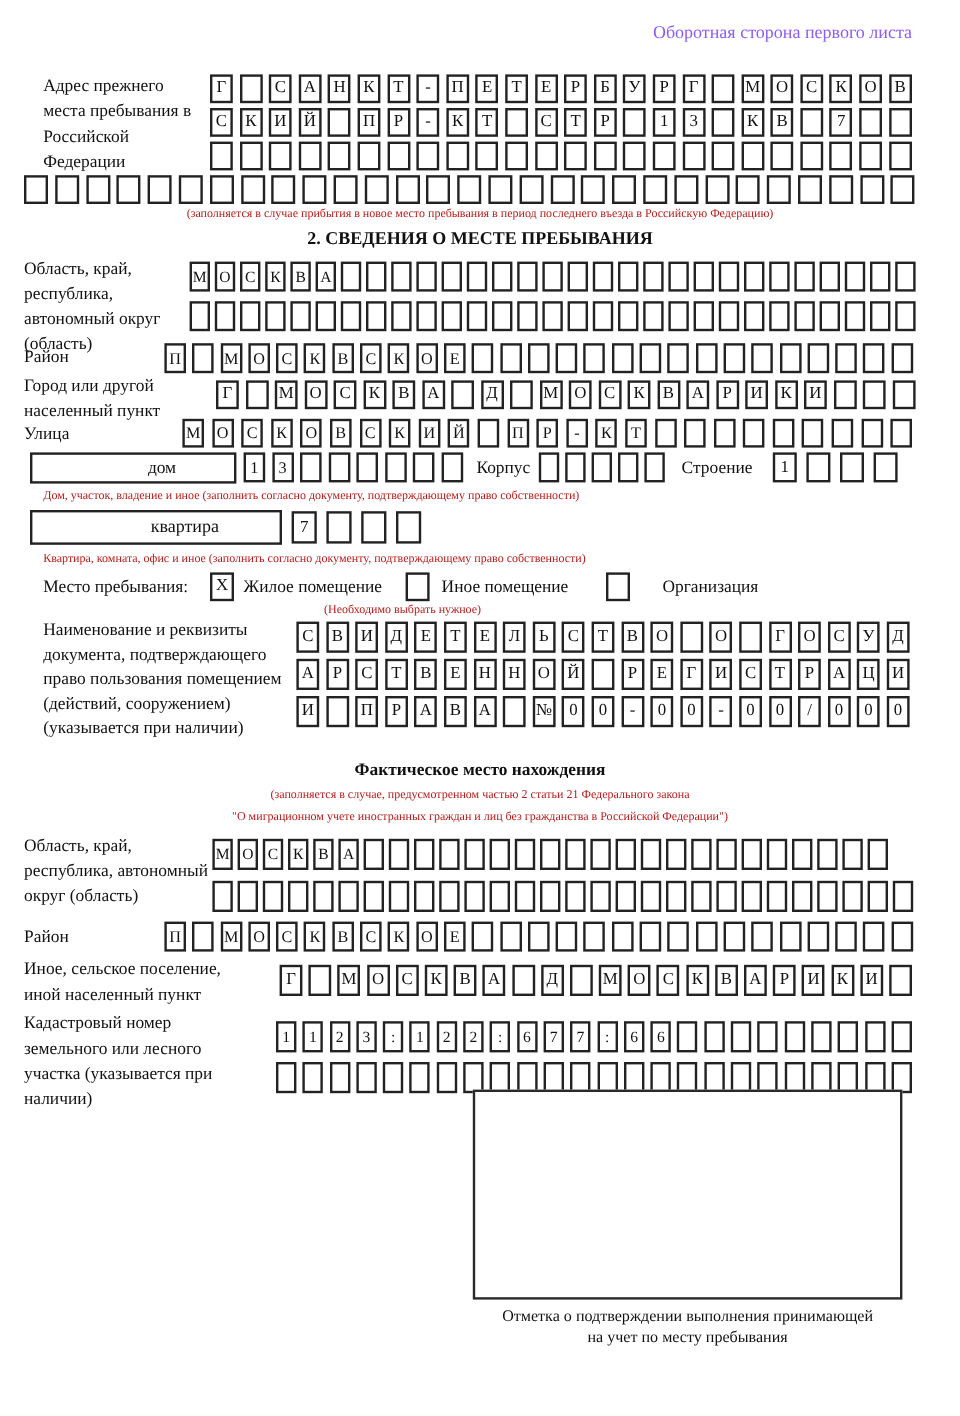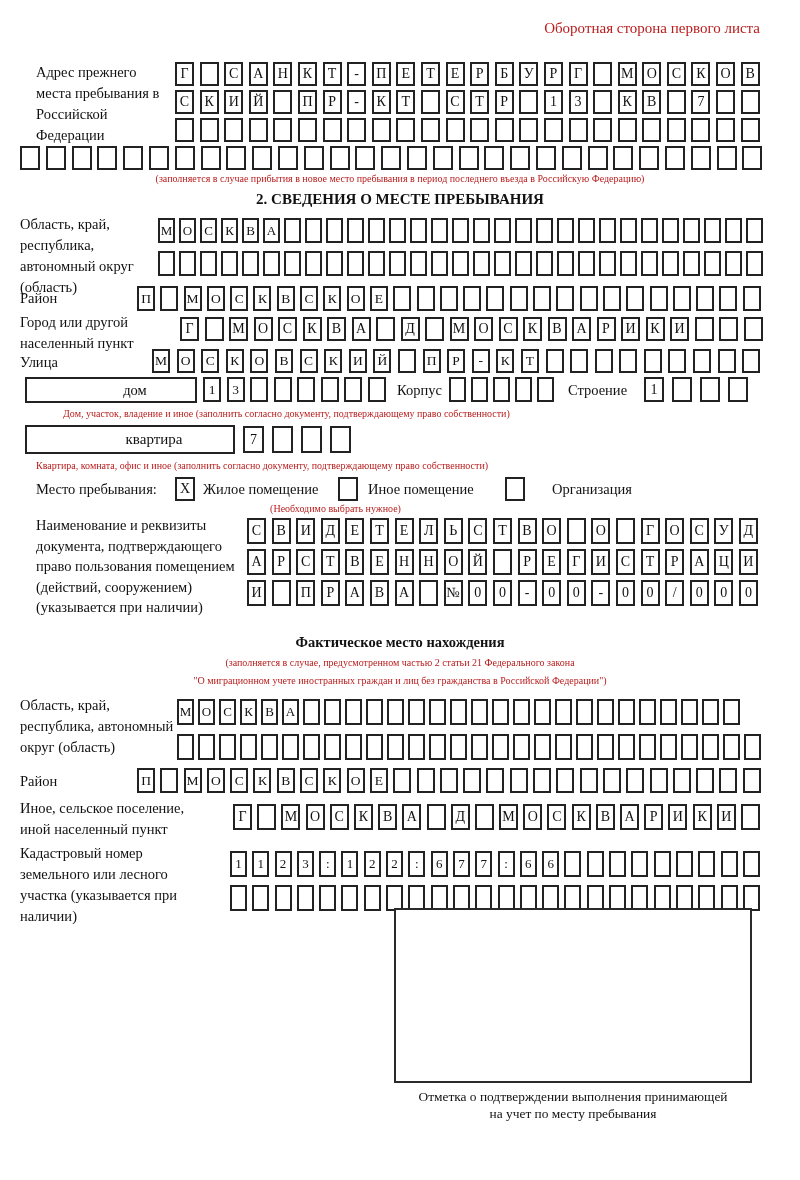--- a/index.html
+++ b/index.html
@@ -2,21 +2,21 @@
 <html><head>
 <meta charset="utf-8">
 <style>
   html,body{margin:0;padding:0;background:#ffffff;}
   body{font-family:"Liberation Serif",serif;color:#111;}
   .page{position:relative;width:800px;height:1180px;background:#fff;overflow:hidden;}
   .lbl{position:absolute;font-size:14.5px;line-height:1.45;color:#111;}
   .note{position:absolute;font-size:10px;line-height:1.3;color:#b91c1c;}
   .h-center{left:0;width:800px;text-align:center;}
   .bold{font-weight:bold;}
-  .toptitle{position:absolute;font-size:15px;color:#b91c1c;}
+  .toptitle{position:absolute;font-size:15px;color:#8b5cf6;}
   .boxrow{position:absolute;display:flex;gap:var(--g,5px);}
   .cell{width:var(--w,19px);height:var(--h,24px);border:2px solid #222;box-sizing:border-box;
         display:flex;align-items:center;justify-content:center;
         font-size:var(--fs,14px);background:#fff;flex:0 0 auto;}
   .abs{position:absolute;}
   .bigbox{position:absolute;border:2px solid #222;box-sizing:border-box;display:flex;
           align-items:center;justify-content:center;font-size:14.5px;background:#fff;padding-left:48px;}
   .stampbox{position:absolute;border:2px solid #2a2a2a;box-sizing:border-box;background:#fff;}
   .stampnote{position:absolute;text-align:center;font-size:13.4px;line-height:1.3;}
 </style>
@@ -314,21 +314,21 @@
       <span class="cell"></span>
       <span class="cell"></span>
     </div>
   <div class="lbl" style="left:568px;top:380px;">Строение</div>
   <div class="boxrow" style="left:644px;top:377px;--w:20px;--h:25px;--g:8px;">
       <span class="cell">1</span>
       <span class="cell"></span>
       <span class="cell"></span>
       <span class="cell"></span>
     </div>
-  <div class="note" style="left:36px;top:407px;margin-left:27px;">Дом, участок, владение и иное (заполнить согласно документу, подтверждающему право собственности)</div>
+  <div class="note" style="left:36px;top:407px;">Дом, участок, владение и иное (заполнить согласно документу, подтверждающему право собственности)</div>
 
   <div class="bigbox" style="left:25px;top:425px;width:210px;height:29px;font-size:15px;">
     <span>квартира</span>
   </div>
   <div class="boxrow" style="left:243px;top:426px;--w:21px;--h:27px;--g:8px;">
       <span class="cell">7</span>
       <span class="cell"></span>
       <span class="cell"></span>
       <span class="cell"></span>
     </div>

